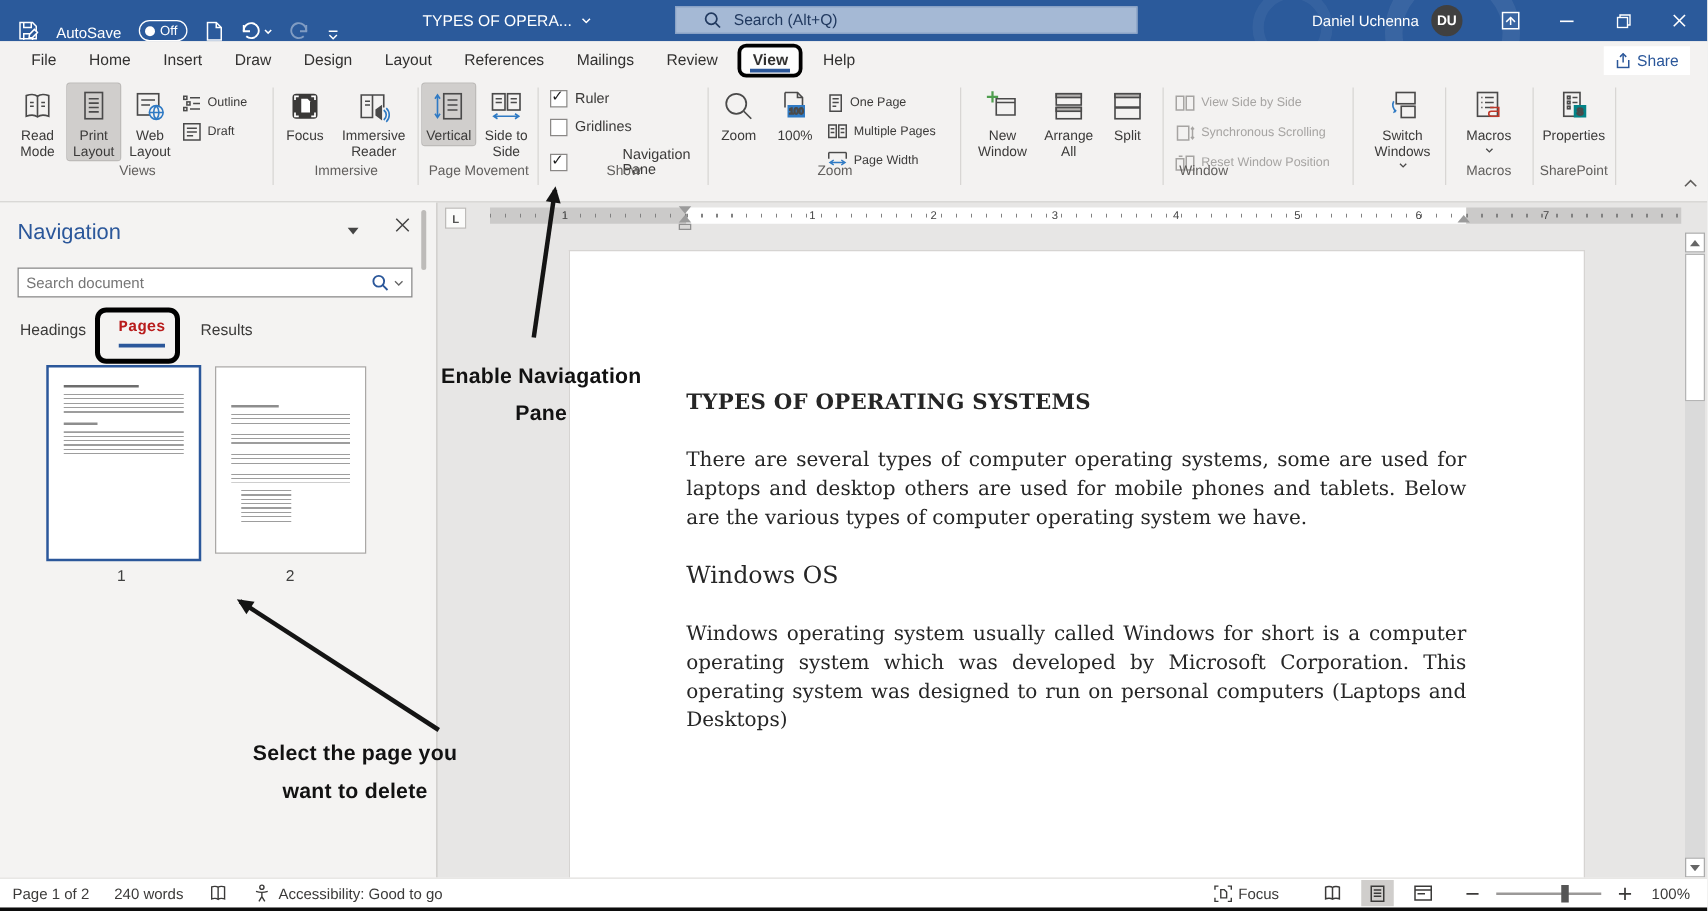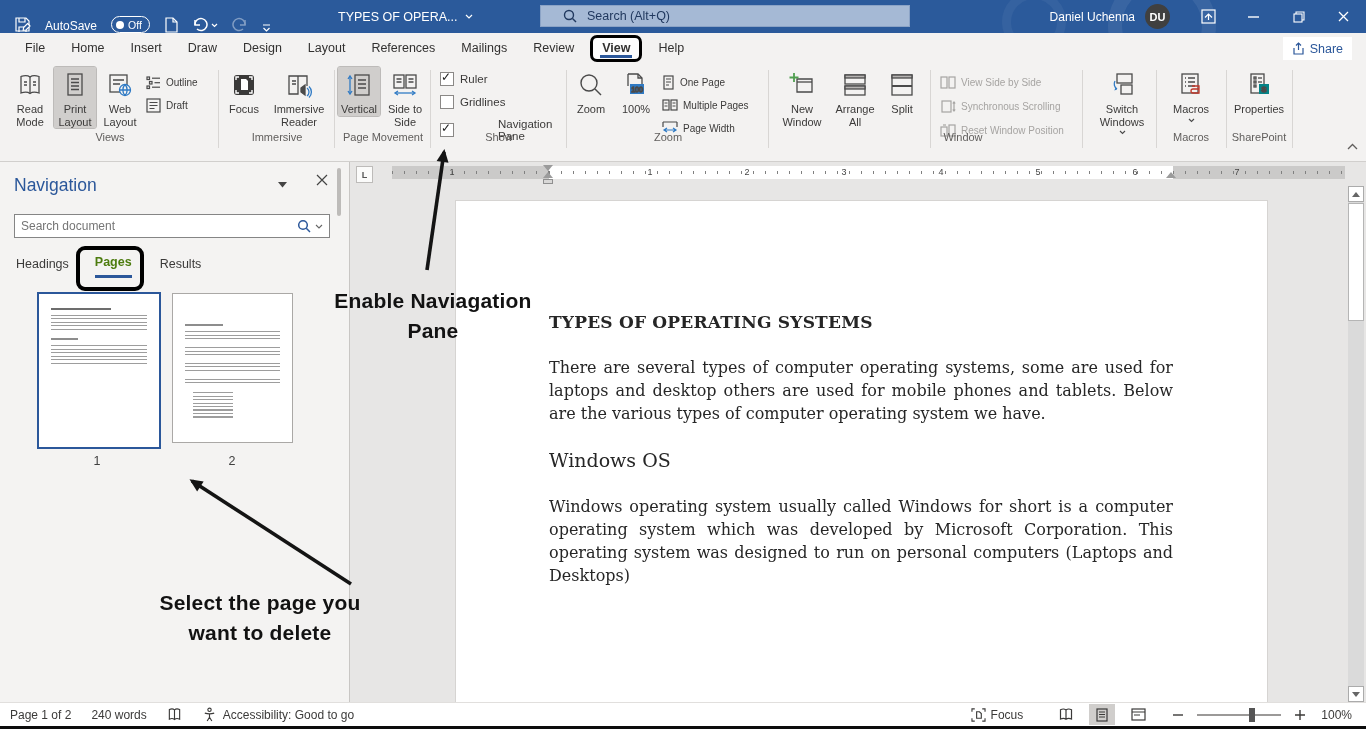--- a/index.html
+++ b/index.html
@@ -54,21 +54,21 @@
   
   .navpane{position:absolute;top:162px;left:0;width:350px;height:541px;background:#f4f3f2;border-right:1px solid #c8c6c4;box-sizing:border-box;}
   .nav-title{position:absolute;left:14px;top:13px;font-size:17.5px;color:#2b579a;}
   .nav-caret{position:absolute;left:278px;top:20px;}
   .nav-close{position:absolute;left:316px;top:12px;font-size:15px;color:#444;}
   .nav-search{position:absolute;left:14px;top:52px;width:316px;height:24px;background:#fff;border:1px solid #858585;
        box-sizing:border-box;display:flex;align-items:center;}
   .nav-search input{border:0;outline:0;flex:1;font-size:12px;padding:0 6px;font-family:inherit;color:#333;background:transparent;}
   .nav-tabs{position:absolute;left:16px;top:93px;display:flex;align-items:center;font-size:12.5px;color:#3b3a39;}
   .ntab{margin-right:26px;padding-bottom:6px;}
-  .ntab.active{color:#4d7c0f;font-weight:bold;border-bottom:3px solid #2b579a;margin-right:0;}
+  .ntab.active{color:#b91c1c;font-weight:bold;border-bottom:3px solid #2b579a;margin-right:0;font-family:Liberation Mono, monospace;}
   .pages-annot{position:absolute;left:76px;top:84px;width:60px;height:37px;border:4px solid #000;border-radius:9px;pointer-events:none;}
   .nav-results-tab{margin-left:28px;}
   .thumb{position:absolute;background:#fff;}
   .thumb1{left:37px;top:130px;width:120px;height:153px;border:2px solid #2b579a;}
   .thumb2{left:172px;top:131px;width:119px;height:148px;border:1px solid #aaa8a6;}
   .tnum{position:absolute;width:120px;text-align:center;font-size:12.5px;color:#404040;}
   .mini{padding:14px 12px 0 12px;}
   .mini-h{height:2px;background:#6d6d6d;margin-bottom:5px;}
   .mini-p{background:repeating-linear-gradient(#9d9d9d 0 1px,transparent 1px 3.5px);margin-bottom:6px;}
   .navscroll{position:absolute;right:8px;top:6px;width:4px;height:48px;background:#bdbbb9;border-radius:2px;}
@@ -93,24 +93,24 @@
   .doccontent p{font-size:16px;line-height:23px;text-align:justify;margin:24px 0 0 0;}
   .doccontent h2{font-size:19px;font-weight:normal;margin:24px 0 0 0;}
   .vscroll-track{position:absolute;left:1348px;top:186px;width:16px;height:517px;background:#dadada;}
   .vbtn{position:absolute;left:1348px;width:16px;height:16px;background:#fff;border:1px solid #ababab;box-sizing:border-box;
        display:flex;align-items:center;justify-content:center;}
   .tri-up{width:0;height:0;border-left:4px solid transparent;border-right:4px solid transparent;border-bottom:5px solid #666;}
   .tri-down{width:0;height:0;border-left:4px solid transparent;border-right:4px solid transparent;border-top:5px solid #666;}
   .vthumb{position:absolute;left:1348px;top:203px;width:16px;height:118px;background:#fff;border:1px solid #b5b5b5;box-sizing:border-box;}
 
   
-  .annot{position:absolute;font-weight:800;font-size:21px;line-height:30px;color:#121212;text-align:center;
+  .annot{position:absolute;font-weight:800;font-size:17px;line-height:30px;color:#121212;text-align:center;
        letter-spacing:.2px;z-index:40;}
   .an1{left:318px;top:286px;width:230px;}
-  .an2{left:140px;top:588px;width:240px;}
+  .an2{left:164px;top:588px;width:240px;}
   .overlay{position:absolute;left:0;top:0;z-index:39;pointer-events:none;}
 
   
   .statusbar{position:absolute;left:0;right:0;bottom:3px;height:23px;background:#fff;border-top:1px solid #e1dfdd;
        display:flex;align-items:center;font-size:12px;color:#3b3a39;}
   .statusbar .sl{display:flex;align-items:center;gap:20px;padding-left:10px;}
   .statusbar .sr{margin-left:auto;display:flex;align-items:center;gap:10px;padding-right:14px;}
   .viewbtn{width:26px;height:21px;display:flex;align-items:center;justify-content:center;}
   .viewbtn.sel{background:#d0cecc;}
   .ztrack{position:relative;width:84px;height:2px;background:#9b9998;margin:0 4px;}

